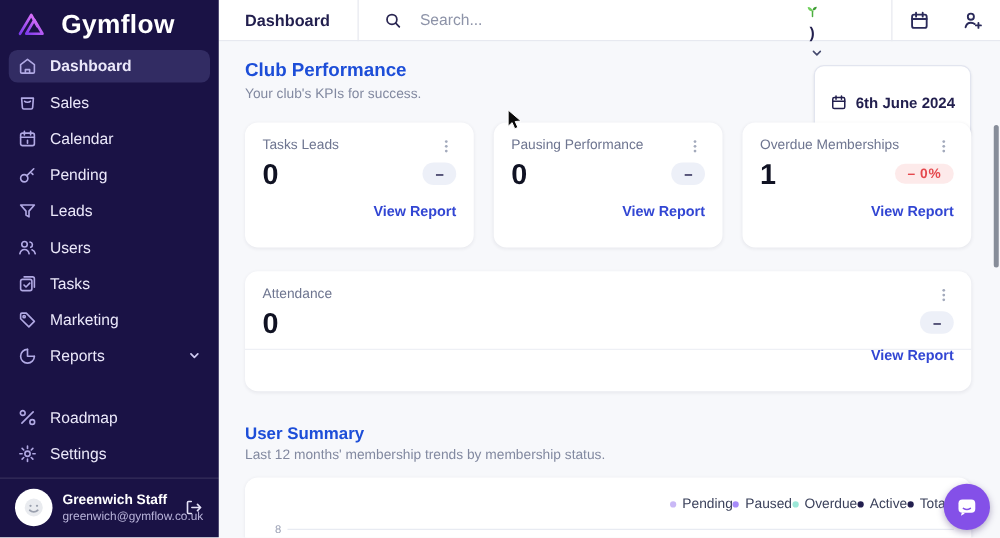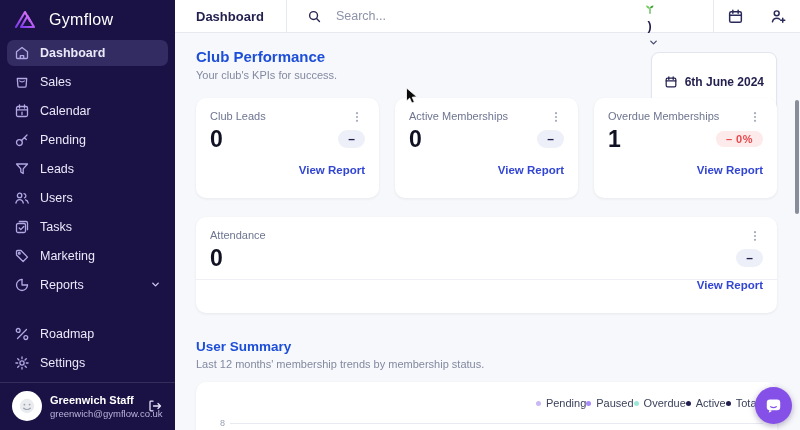--- a/index.html
+++ b/index.html
@@ -7,21 +7,21 @@
   body {
     position:relative; overflow:hidden;
     font-family:"Liberation Sans", sans-serif;
     background:#f7f8fb; color:#221f4e;
   }
   svg { display:block; }
 
   
   .sidebar { position:absolute; left:0; top:0; width:175px; height:430px; background:#1a1245; z-index:5; }
   .logo-row { display:flex; align-items:center; gap:9px; padding:8px 14px 5px; height:36px; }
-  .brand { font-size:16px; font-weight:normal; color:#ffffff; letter-spacing:.3px; }
+  .brand { font-size:21px; font-weight:bold; color:#ffffff; letter-spacing:.3px; }
   .nav { padding-top:2px; }
   .nav-item { display:flex; align-items:center; gap:10px; height:29px; padding:0 14px; font-size:12.5px; color:#ebe8fa; cursor:pointer; }
   .nav-item .nav-icon { color:#b1a9e4; flex:0 0 16px; }
   .nav-item.active { background:#322c63; border-radius:7px; margin:2px 7px 1px; height:26px; padding:0 7px; font-weight:bold; }
   .nav-chevron { margin-left:auto; color:#cfcaf0; }
   .nav-gap { height:20px; }
   .user-box { position:absolute; left:0; right:0; bottom:0; border-top:1px solid rgba(255,255,255,.12); padding:8px 12px 9px; display:flex; align-items:center; gap:8px; }
   .avatar { width:30px; height:30px; border-radius:50%; background:#ffffff; display:flex; align-items:center; justify-content:center; flex:0 0 30px; }
   .user-meta { flex:1; min-width:0; }
   .user-name { font-size:11px; font-weight:bold; color:#ffffff; }
@@ -286,39 +286,39 @@
             <path d="M5.5 2v3M10.5 2v3M2.5 6.8h11"></path>
           </svg>
       </span>
       <span>6th June 2024</span>
     </button>
   </div>
 
   <div class="kpi-row">
     <div class="card kpi-card">
       <div class="kpi-head">
-        <span class="kpi-title">Club Leads</span>
+        <span class="kpi-title">Tasks Leads</span>
         <span class="kebab">
           <svg width="12" height="12" viewBox="0 0 12 12" fill="currentColor">
               <circle cx="6" cy="2.2" r="1.1"></circle>
               <circle cx="6" cy="6" r="1.1"></circle>
               <circle cx="6" cy="9.8" r="1.1"></circle>
             </svg>
         </span>
       </div>
       <div class="kpi-vrow">
         <span class="kpi-value">0</span>
         <span class="pill neutral">–</span>
       </div>
       <a class="view-report">View Report</a>
     </div>
 
     <div class="card kpi-card">
       <div class="kpi-head">
-        <span class="kpi-title">Active Memberships</span>
+        <span class="kpi-title">Pausing Performance</span>
         <span class="kebab">
           <svg width="12" height="12" viewBox="0 0 12 12" fill="currentColor">
               <circle cx="6" cy="2.2" r="1.1"></circle>
               <circle cx="6" cy="6" r="1.1"></circle>
               <circle cx="6" cy="9.8" r="1.1"></circle>
             </svg>
         </span>
       </div>
       <div class="kpi-vrow">
         <span class="kpi-value">0</span>

